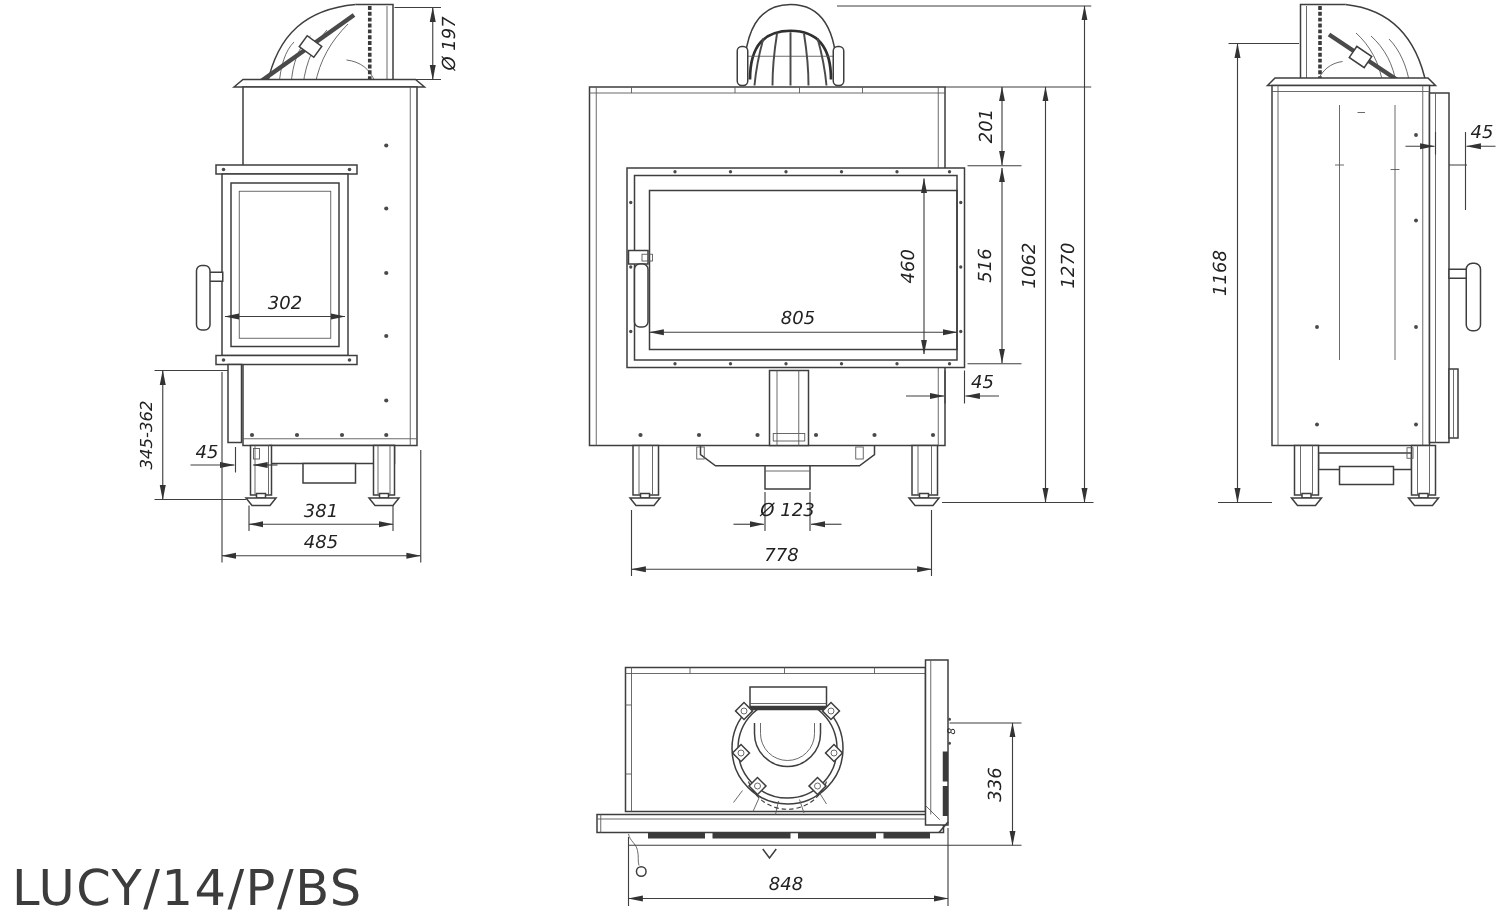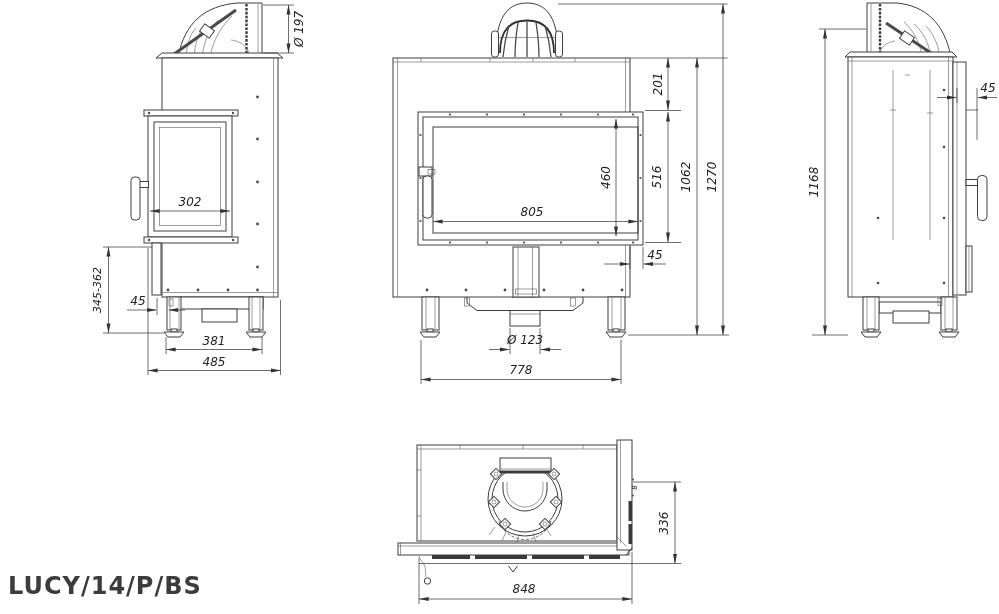--- a/index.html
+++ b/index.html
@@ -14,21 +14,21 @@
   .dim{fill:none;stroke:#3f3f3f;stroke-width:.75;}
   .dash{stroke-dasharray:3,2;}
   .seam{fill:none;stroke:#3a3a3a;stroke-width:2.4;stroke-dasharray:2.6,1.3;}
   .brace{fill:none;stroke:#4a4a4a;stroke-width:3;}
   .dot{fill:#4a4a4a;stroke:none;}
   .dk{fill:#3a3a3a;stroke:none;}
   text{font-family:"DejaVu Sans",sans-serif;font-style:italic;fill:#222;}
   .dimtxt{font-size:12px;}
   .dimtxt-s{font-size:11px;}
   .dimtxt-xs{font-size:7px;}
-  .title{position:absolute;left:8px;top:572px;font-size:24px;font-weight:700;
+  .title{position:absolute;left:8px;top:572px;font-size:33px;font-weight:400;
          color:#3c3c3c;letter-spacing:1px;font-style:normal;}
 </style>
 </head>
 <body>
 
 <div class="page">
 <svg width="999" height="614" viewBox="0 0 999 614">
   <defs>
     <marker id="ar" viewBox="0 0 10 5" refX="9.6" refY="2.5" markerWidth="10" markerHeight="5" orient="auto-start-reverse" markerUnits="userSpaceOnUse">
       <path d="M0,0.5 L10,2.5 L0,4.5 Z" fill="#333"></path>

